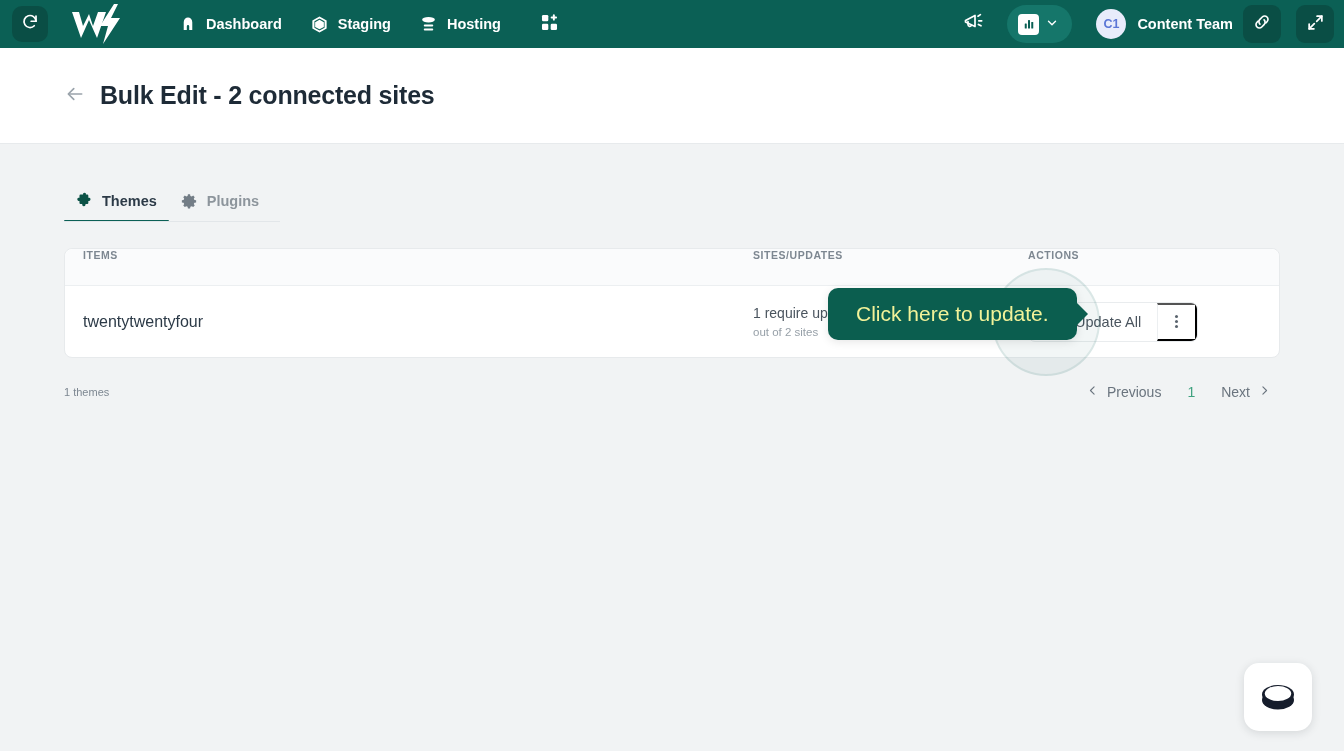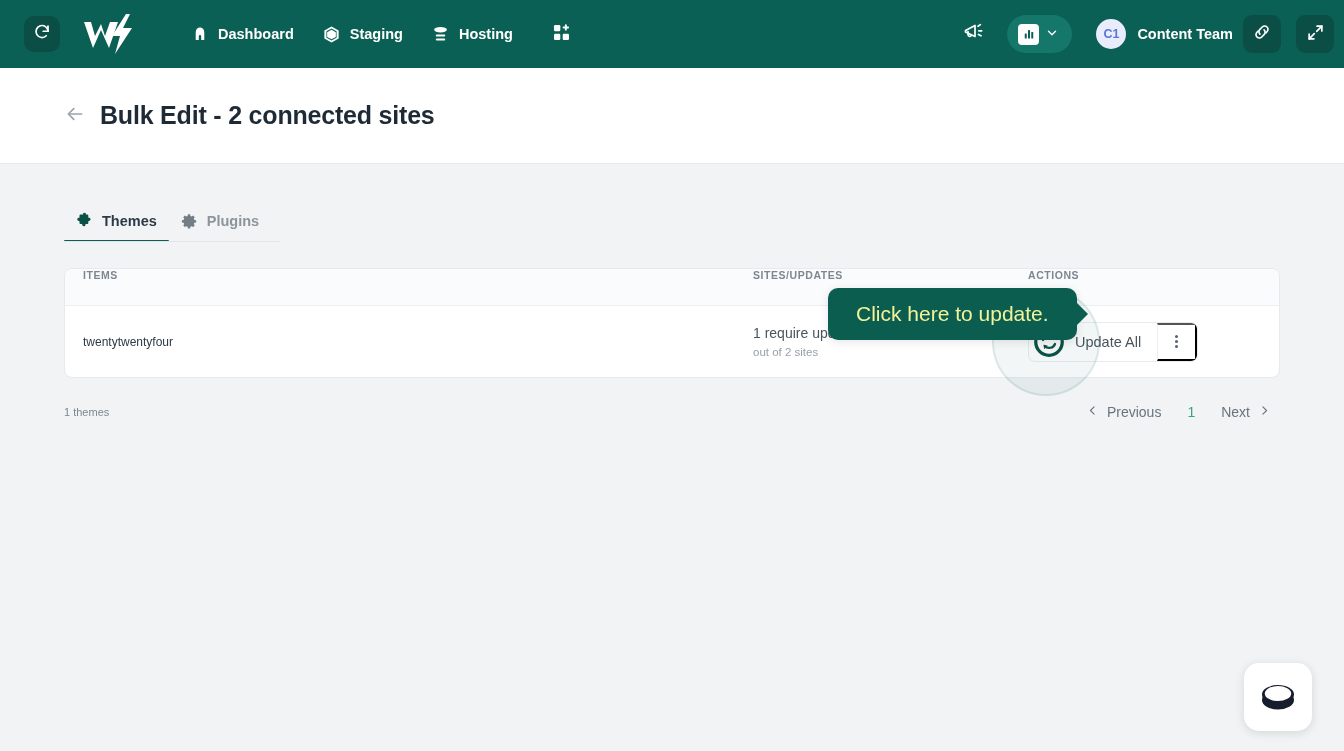--- a/index.html
+++ b/index.html
@@ -5,25 +5,25 @@
   * { box-sizing: border-box; margin: 0; padding: 0; }
   html, body {
     width: 1344px; height: 751px;
     font-family: "Liberation Sans", sans-serif;
     background: #f1f3f4;
     overflow: hidden;
   }
 
   
   .topnav {
-    height: 68px;
+    height: 48px;
     background: #0b6055;
     display: flex;
     align-items: center;
-    padding: 0 10px 0 24px;
+    padding: 0 10px 0 12px;
     position: relative;
     z-index: 40;
   }
   .nav-refresh {
     width: 36px; height: 36px;
     border-radius: 10px;
     background: #0a4e45;
     display: flex; align-items: center; justify-content: center;
     flex: 0 0 auto;
     cursor: pointer;
@@ -144,21 +144,21 @@
     margin-right: 14px;
   }
   .page-title {
     font-size: 25px;
     font-weight: bold;
     color: #1e2b37;
     letter-spacing: -0.2px;
   }
 
   
-  .content { padding: 0 64px; position: relative; margin-top: 16px; }
+  .content { padding: 16px 64px; position: relative; }
 
   .tabs {
     display: flex;
     align-items: flex-end;
     height: 62px;
     padding-top: 14px;
     position: relative;
   }
   .tabs::after {
     content: "";
@@ -217,21 +217,21 @@
   .col-actions { flex: 1 1 auto; }
 
   .trow {
     display: flex;
     align-items: center;
     height: 71px;
     padding: 0 18px;
     position: relative;
   }
   .item-name {
-    font-size: 12px;
+    font-size: 16px;
     color: #2c3a47;
   }
   .sites-cell { display: flex; flex-direction: column; gap: 5px; }
   .sites-main { font-size: 14px; color: #4a545e; }
   .sites-sub  { font-size: 11.5px; color: #97a0a8; }
 
   .actions-cell { display: flex; align-items: center; position: relative; }
   .update-group {
     display: flex;
     align-items: stretch;

